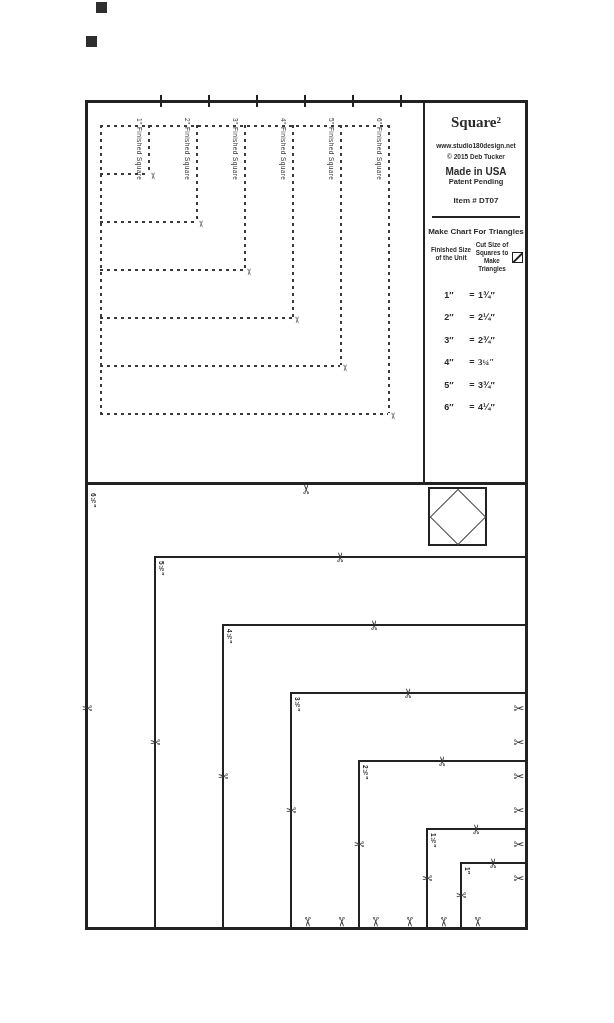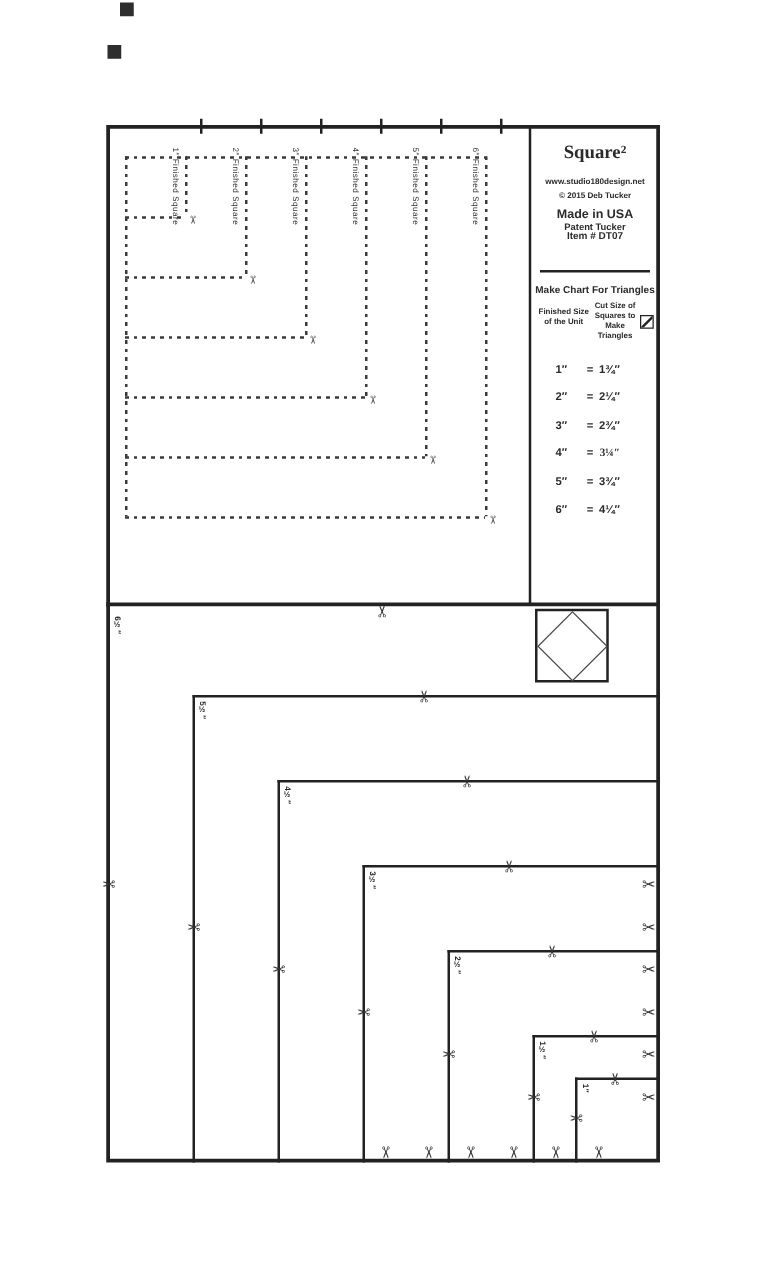--- a/index.html
+++ b/index.html
@@ -27,32 +27,32 @@
   .sq-label{position:absolute;writing-mode:vertical-rl;font-size:6.5px;font-weight:bold;
             color:#222;white-space:nowrap;letter-spacing:.3px;}
   
   #panel{position:absolute;left:426px;top:100px;width:100px;text-align:center;}
   #panel .title{position:absolute;left:0;width:100%;top:14px;
                 font-family:"Liberation Serif", serif;font-weight:bold;font-size:15px;}
   #panel .www{position:absolute;left:0;width:100%;top:42px;font-size:6.5px;font-weight:bold;}
   #panel .copy{position:absolute;left:0;width:100%;top:53px;font-size:6.5px;font-weight:bold;}
   #panel .made{position:absolute;left:0;width:100%;top:66px;font-size:10px;font-weight:bold;}
   #panel .patent{position:absolute;left:0;width:100%;top:77px;font-size:7.5px;font-weight:bold;}
-  #panel .item{position:absolute;left:0;width:100%;top:84px;font-size:8px;font-weight:bold;}
+  #panel .item{position:absolute;left:0;width:100%;top:96px;font-size:8px;font-weight:bold;}
   #panel .rule{position:absolute;left:6px;width:88px;top:116px;height:2px;background:#222;}
   #panel .chart-title{position:absolute;left:0;width:100%;top:127px;font-size:8px;font-weight:bold;}
   #panel .col1h{position:absolute;left:2px;width:46px;top:146px;font-size:6.3px;font-weight:bold;line-height:1.25;}
   #panel .col2h{position:absolute;left:44px;width:44px;top:141px;font-size:6.3px;font-weight:bold;line-height:1.25;}
   #panel .hst{position:absolute;left:86px;top:152px;width:11px;height:11px;border:1.5px solid #222;
               box-sizing:border-box;overflow:hidden;}
   #panel .hst::after{content:"";position:absolute;left:-2px;top:3.2px;width:15px;height:1.5px;
               background:#222;transform:rotate(-45deg);}
   .row-finished{position:absolute;left:6px;width:34px;text-align:center;font-size:9px;font-weight:bold;}
   .row-eq{position:absolute;left:40px;width:12px;text-align:center;font-size:9px;font-weight:bold;}
-  .row-cut{position:absolute;left:36px;width:34px;text-align:right;font-size:9px;font-weight:bold;}
+  .row-cut{position:absolute;left:52px;width:34px;text-align:left;font-size:9px;font-weight:bold;}
   
   #logo{position:absolute;left:428px;top:487px;width:59px;height:59px;background:#fff;
         border:2.5px solid #222;box-sizing:border-box;}
   #logo .diamond{position:absolute;left:50%;top:50%;width:40px;height:40px;margin:-20px 0 0 -20px;
         border:1.5px solid #4a4a4a;transform:rotate(45deg);box-sizing:border-box;}
   .scan-mark{position:absolute;background:#2e2e2e;}
 </style>
 </head>
 <body>
 
@@ -151,21 +151,21 @@
       <div class="sq-label" style="left: 464px; top: 867px;">1″</div>
       <div class="scissors sc-down" style="left: 487px; top: 856px;">✂</div>
       <div class="scissors sc-right" style="left: 454px; top: 889px;">✂</div>
     </div>
 
   <div id="panel">
     <div class="title">Square²</div>
     <div class="www">www.studio180design.net</div>
     <div class="copy">© 2015 Deb Tucker</div>
     <div class="made">Made in USA</div>
-    <div class="patent">Patent Tucker</div>
+    <div class="patent">Patent Pending</div>
     <div class="item">Item # DT07</div>
     <div class="rule"></div>
     <div class="chart-title">Make Chart For Triangles</div>
     <div class="col1h">Finished Size of the Unit</div>
     <div class="col2h">Cut Size of Squares to Make Triangles</div>
     <div class="hst"></div>
     <div id="chart-rows">
         <div class="row-finished" style="top: 190px;">1″</div>
         <div class="row-eq" style="top: 190px;">=</div>
         <div class="row-cut" style="top: 190px;">1¾″</div>

